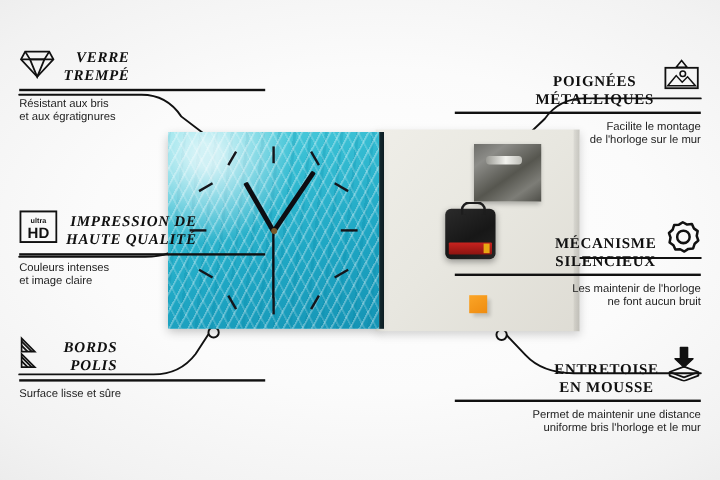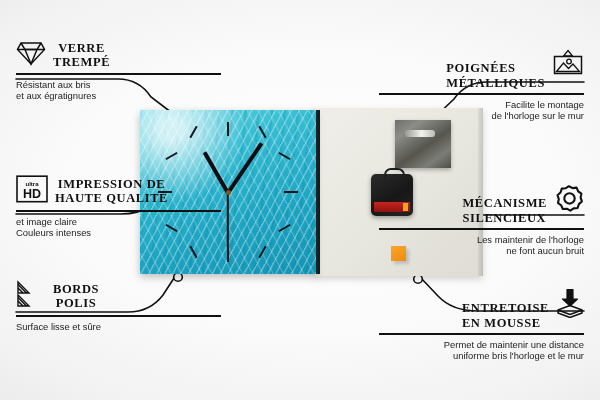--- a/index.html
+++ b/index.html
@@ -19,22 +19,22 @@
   
   .feature{position:absolute;width:205px;}
   .feature .head{display:flex;align-items:center;gap:7px;}
   .feature.left .head{justify-content:flex-start;}
   .feature.right .head{justify-content:flex-end;}
   .title{
     font-family:"Liberation Serif",serif;
     font-weight:700;font-size:12.5px;line-height:14.5px;
     letter-spacing:.6px;text-transform:uppercase;color:#101010;
   }
-  .feature.left .title{text-align:center;}
-  .feature.right .title{text-align:left;margin-top:21px;}
+  .feature.left .title{text-align:right;font-style:italic;}
+  .feature.right .title{text-align:center;margin-top:21px;}
   .rule{height:1.6px;background:#111;margin:3px 0 4px 0;}
   .desc{
     font-size:9.4px;line-height:11.4px;color:#222;
     font-family:Liberation Sans, sans-serif;
   }
   .feature.right .desc{text-align:right;}
   .icon{flex:0 0 auto;display:block;text-align:right;}
 
   
   .product{position:absolute;left:133px;top:104px;width:350px;height:178px;}
@@ -183,22 +183,22 @@
           <text x="16" y="23" font-family="Liberation Sans, sans-serif" font-size="12.5" font-weight="700" fill="#111" text-anchor="middle">HD</text>
         </svg>
       </span>
       <div class="title">
         <div>IMPRESSION DE</div>
         <div>HAUTE QUALITÉ</div>
       </div>
     </div>
     <div class="rule"></div>
     <div class="desc">
+      <div>Couleurs intenses</div>
       <div>et image claire</div>
-      <div>Couleurs intenses</div>
     </div>
   </div>
 
   <div class="feature left" style="left:16px;top:280px;">
     <div class="head">
       <span class="icon">
         <svg width="30" height="28" viewBox="0 0 30 28" fill="none" stroke="#111" stroke-width="1.5">
           <path d="M2 2 L2 13 L13 13 Z" stroke-width="1.4"></path>
           <path d="M2 4.5 L10.5 13"></path>
             <path d="M2 8 L7 13"></path>

